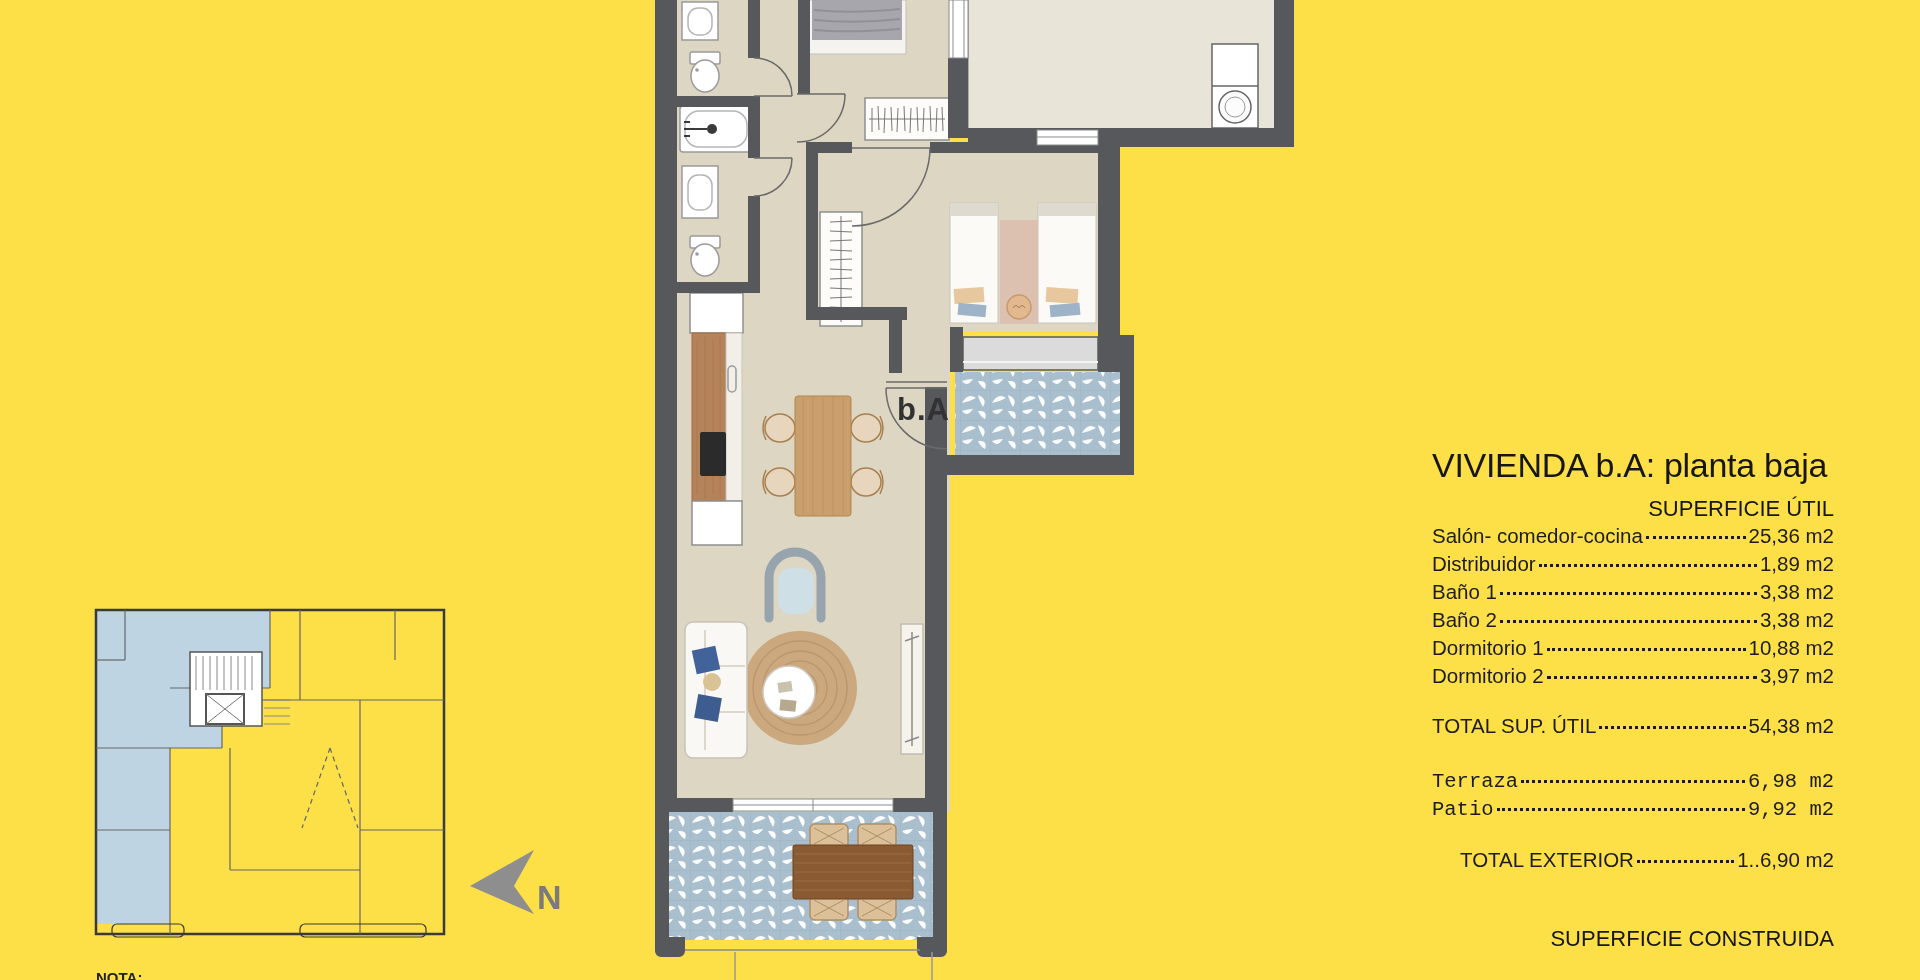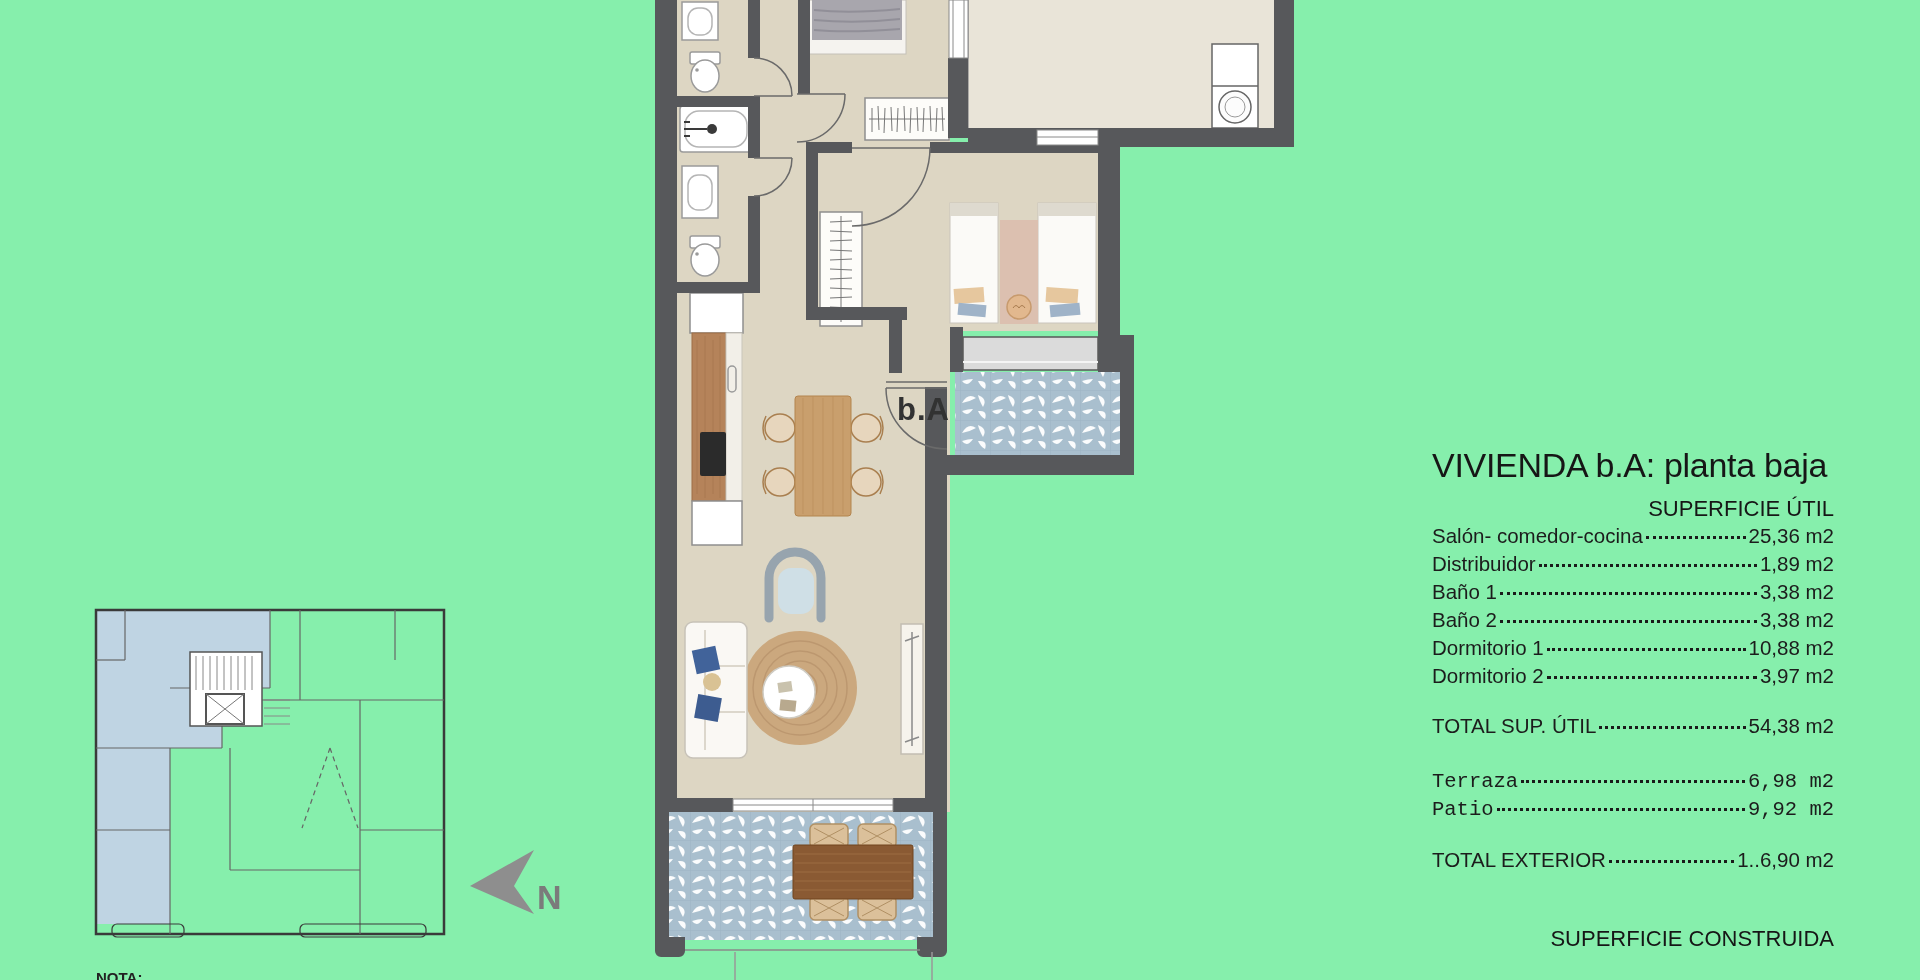--- a/index.html
+++ b/index.html
@@ -1,18 +1,18 @@
 <!DOCTYPE html>
 <html><head>
 <meta charset="utf-8">
 <style>
   html,body { margin:0; padding:0; background:#ffffff; }
   #page {
     position:relative; width:1920px; height:980px;
-    background:#86efac; overflow:hidden;
+    background:#fde047; overflow:hidden;
     font-family:"Liberation Sans", sans-serif; color:#1c1c1c;
   }
   #plan-svg { position:absolute; left:0; top:0; }
 
   
   .unit-label {
     position:absolute; left:897px; top:392px;
     font-size:31px; font-weight:700; color:#323232; letter-spacing:1px;
   }
   
@@ -28,21 +28,21 @@
 
   
   .tblock { position:absolute; left:1432px; top:444px; width:402px; }
   .tb-title { font-size:34px; line-height:42px; white-space:nowrap; letter-spacing:-0.3px; color:#161616; }
   .tb-heading { font-size:22px; line-height:26px; margin-top:10px; color:#161616;text-align:right; }
   .tb-rows { }
   .tb-row { display:flex; align-items:baseline; font-size:20.5px; line-height:28px; white-space:nowrap; }
   .tb-row .lead { flex:1 1 auto; border-bottom:3px dotted #1a1a1a; margin:0 3px; transform:translateY(-4px); min-width:10px; }
   .tb-total { margin-top:22px; }
   .tb-exterior { margin-top:28px;font-family:Liberation Mono, monospace; }
-  .tb-total-ext { margin-top:22px; }
+  .tb-total-ext { margin-top:22px;margin-left:28px; }
   .tb-heading2 { margin-top:52px; }
 </style>
 </head>
 <body>
 
 <div id="page">
 
 <svg id="plan-svg" width="1920" height="980" viewBox="0 0 1920 980">
   <defs>
     <pattern id="tiles" width="30" height="30" patternUnits="userSpaceOnUse">

